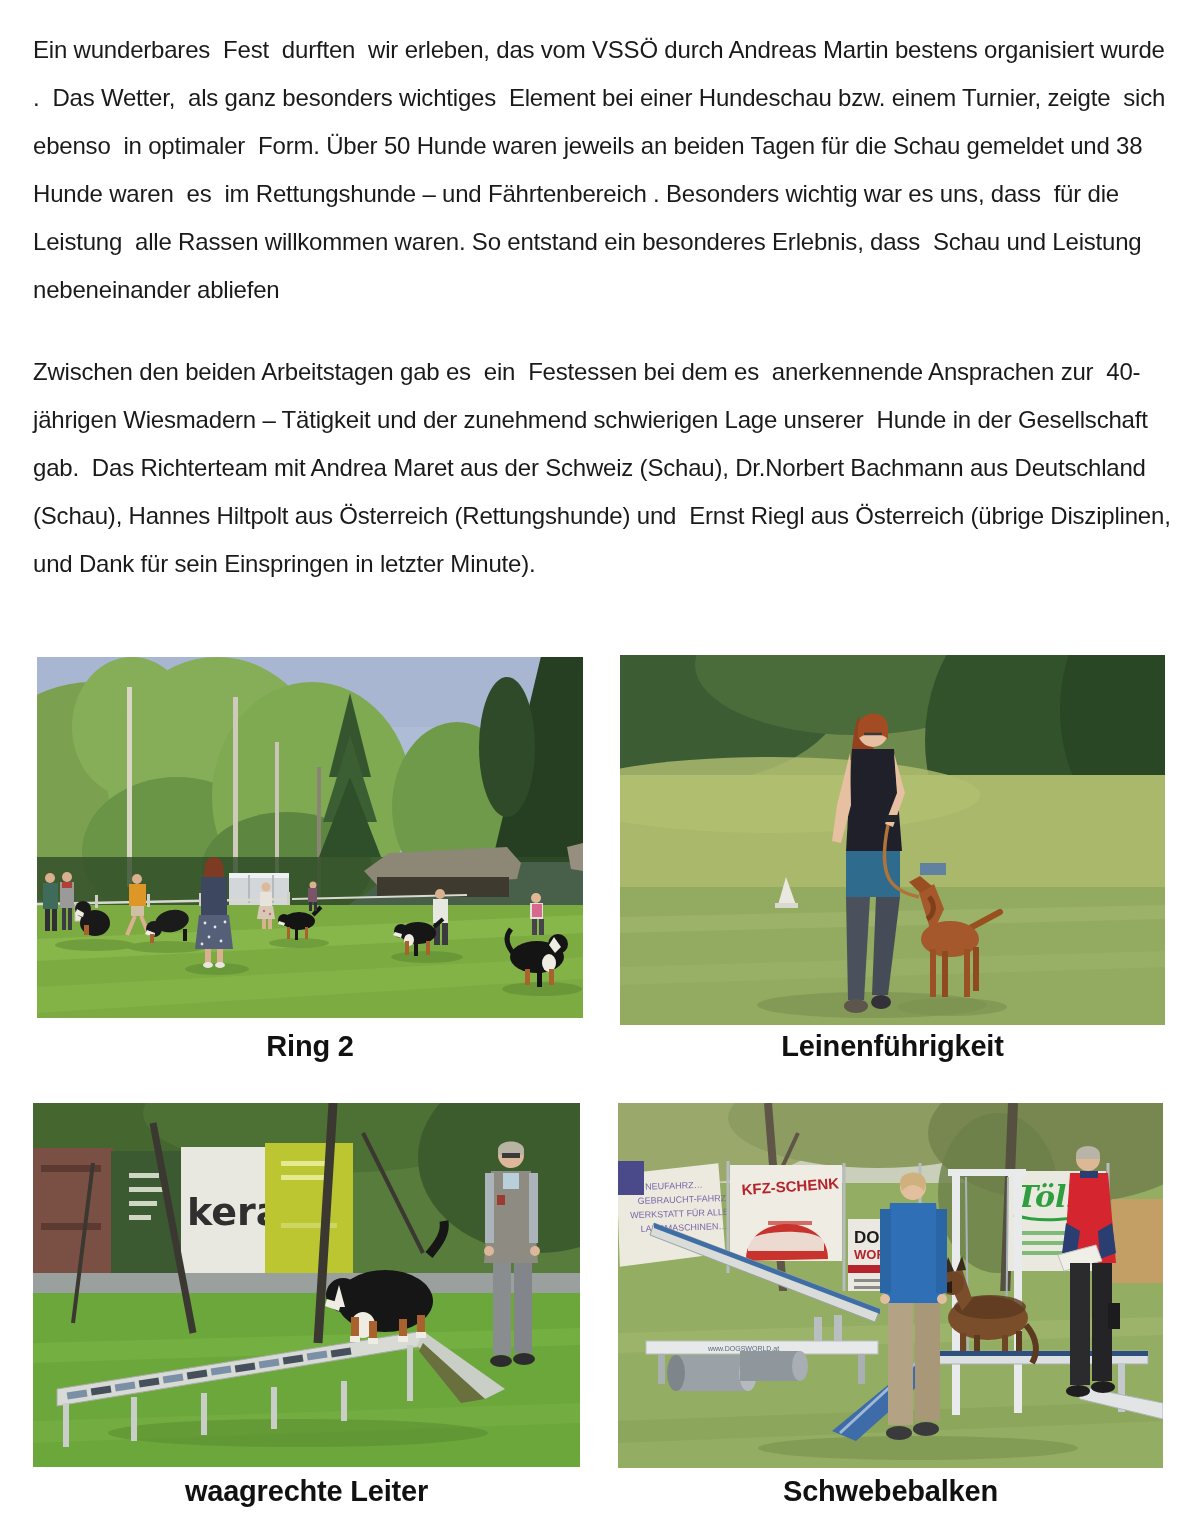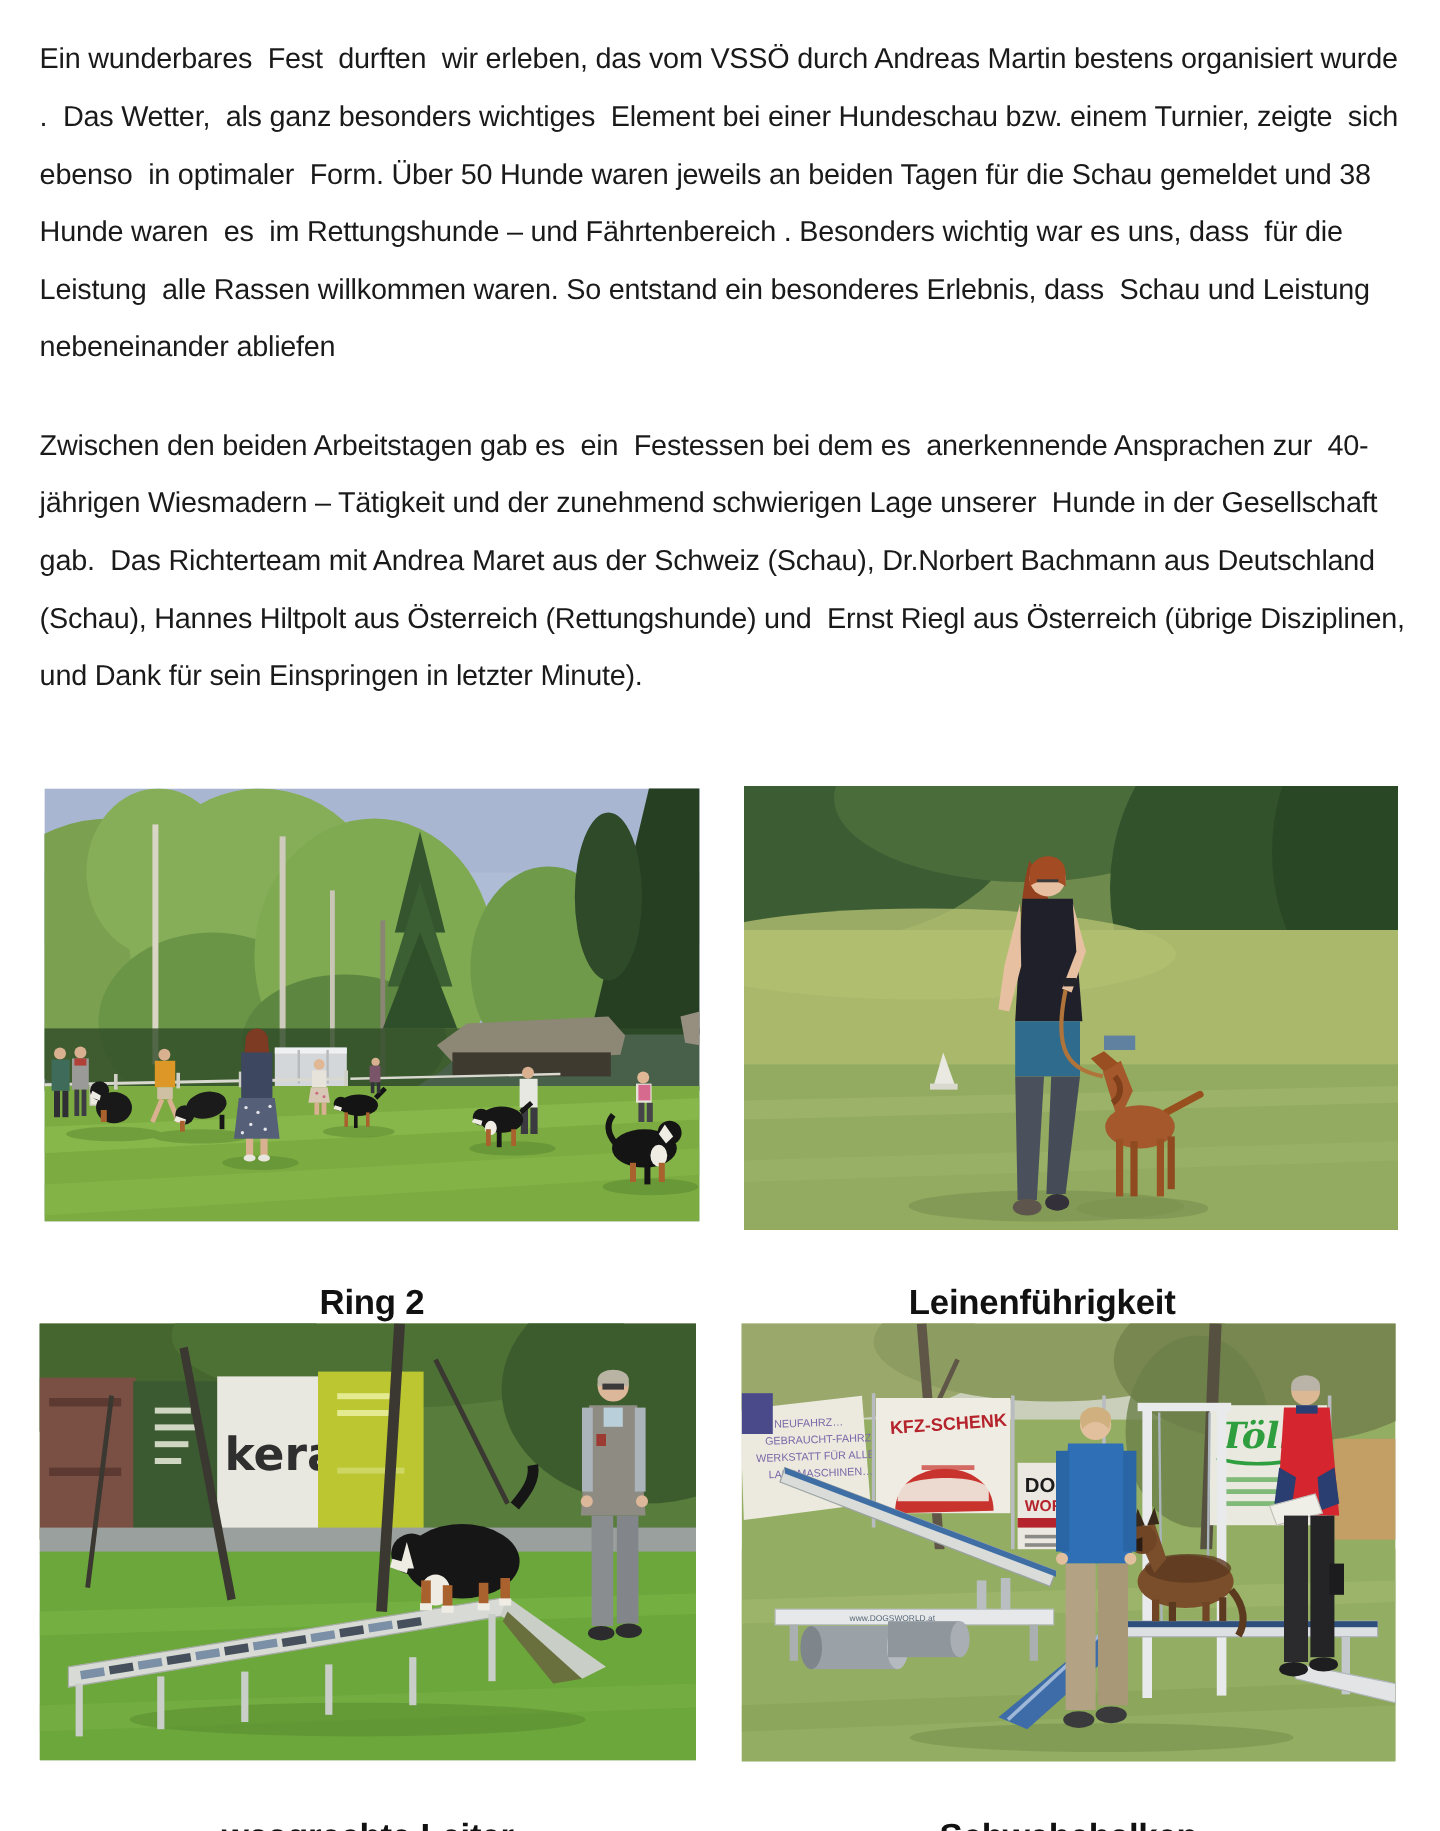--- a/index.html
+++ b/index.html
@@ -7,21 +7,21 @@
     position:relative;width:1200px;height:1526px;background:#ffffff;
     font-family:"Liberation Sans",sans-serif;color:#1a1a1a;overflow:hidden;
   }
   .text-col{
     position:absolute;left:33px;top:26px;width:1140px;
     font-size:24px;line-height:48px;letter-spacing:-0.2px;
   }
   .text-col p{margin:0 0 34px 0;white-space:pre-wrap;}
   .caption{
     position:absolute;text-align:center;font-size:29px;font-weight:bold;
-    color:#111;letter-spacing:-0.2px;margin-top:40px;
+    color:#111;letter-spacing:-0.2px;
   }
   figure.photo{position:absolute;margin:0;padding:0;}
   figure.photo svg{display:block;}
 </style>
 </head>
 <body>
 
 <div class="page">
 
   <div class="text-col">
@@ -240,21 +240,21 @@
         <path d="M309,242 C316,250 314,260 307,264" stroke="#7e3f1a" stroke-width="5" fill="none"></path>
         <rect x="310" y="294" width="6" height="48" fill="#9a5124"></rect>
         <rect x="322" y="296" width="6" height="46" fill="#8f4a20"></rect>
         <rect x="344" y="294" width="6" height="48" fill="#9a5124"></rect>
         <rect x="353" y="292" width="6" height="44" fill="#8f4a20"></rect>
       </g>
     </svg>
   </figure>
 
   <div class="caption" style="left:37px;top:1030px;width:546px;">Ring 2</div>
-  <div class="caption" style="left:596px;top:1030px;width:545px;">Leinenführigkeit</div>
+  <div class="caption" style="left:620px;top:1030px;width:545px;">Leinenführigkeit</div>
 
   <figure class="photo" style="left:33px;top:1103px;">
     <svg width="547" height="364" viewBox="0 0 547 364">
       <rect width="547" height="364" fill="#63953a"></rect>
       <rect width="547" height="180" fill="#587c3c"></rect>
       <ellipse cx="80" cy="25" rx="160" ry="75" fill="#46662f"></ellipse>
       <ellipse cx="300" cy="10" rx="190" ry="60" fill="#4d7034"></ellipse>
       <ellipse cx="505" cy="55" rx="120" ry="95" fill="#3c5c2d"></ellipse>
       <rect x="0" y="45" width="80" height="135" fill="#7b5044"></rect>
       <rect x="8" y="62" width="60" height="7" fill="#5d3a31"></rect>

